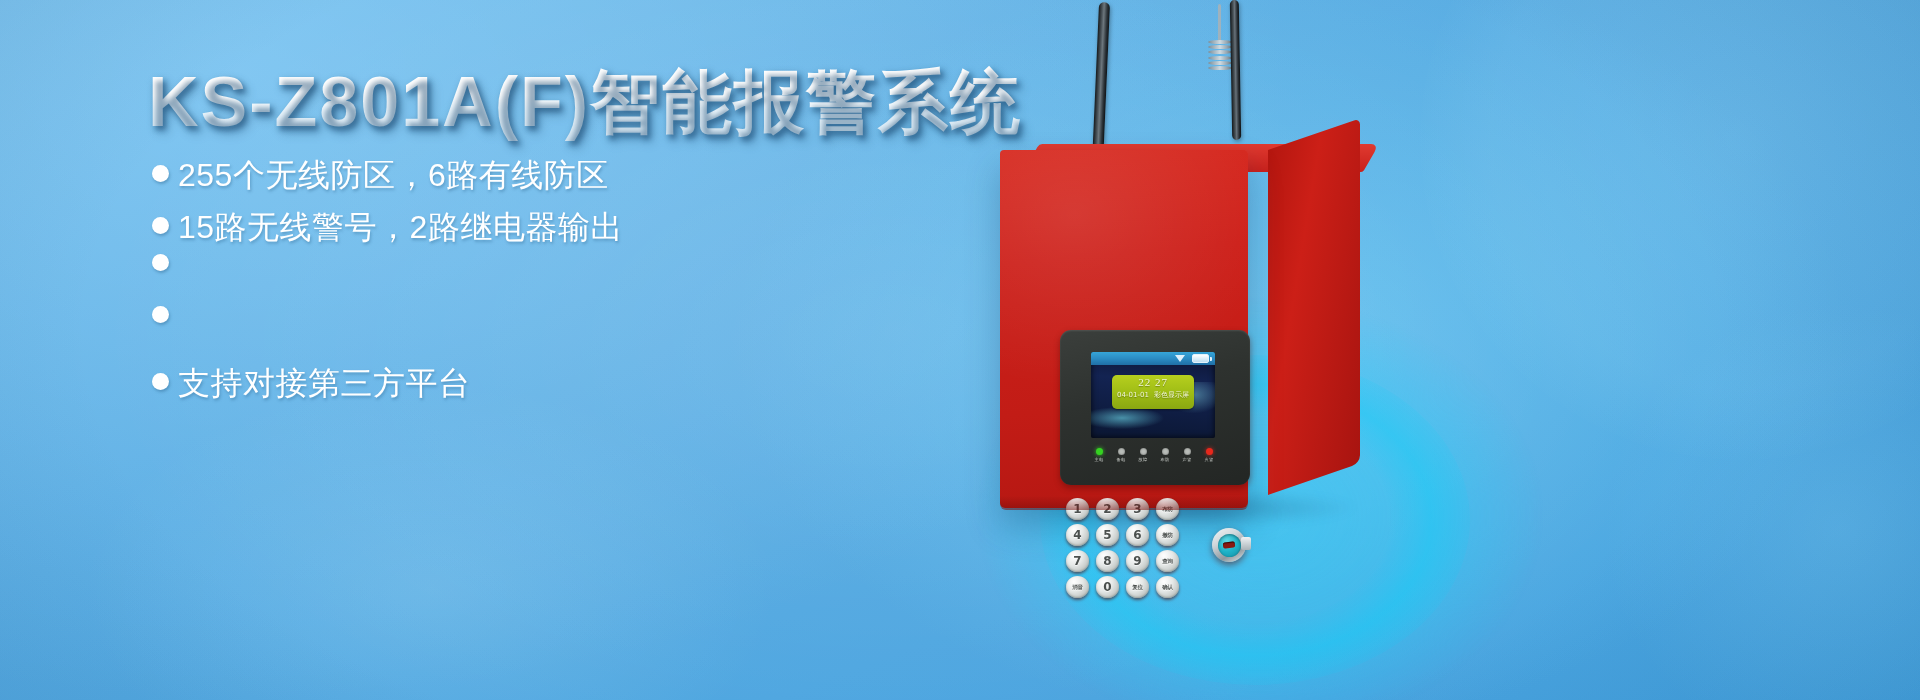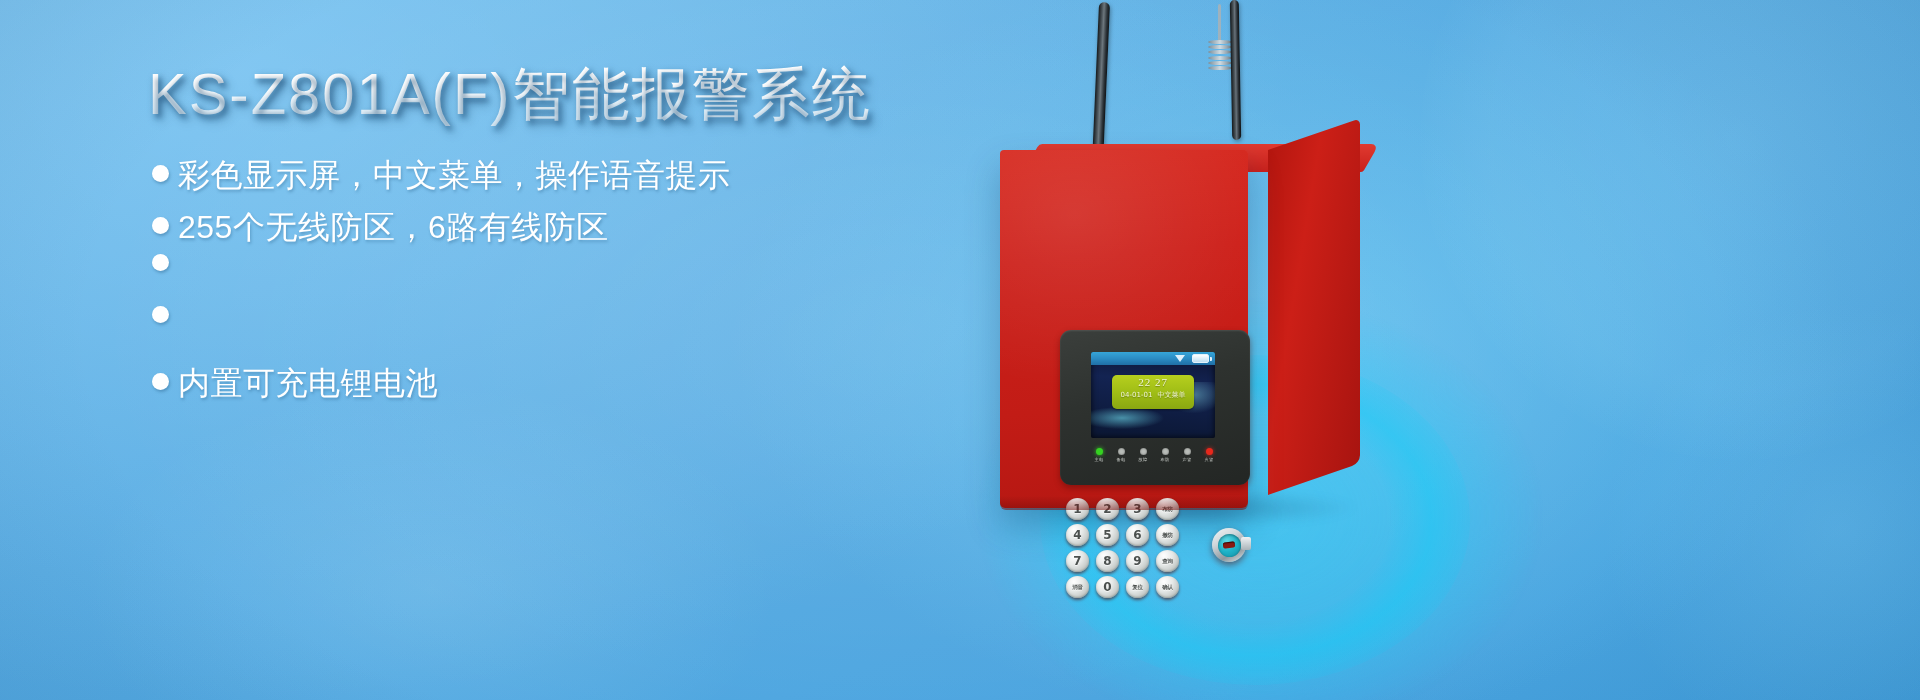--- a/index.html
+++ b/index.html
@@ -53,22 +53,22 @@
   .vign {
     position: absolute; inset: 0;
     background: radial-gradient(ellipse 1400px 760px at 900px 330px, rgba(255,255,255,0.10) 0%, rgba(0,0,0,0.0) 58%, rgba(10,70,120,0.18) 100%);
     pointer-events: none;
   }
 
   
   #title {
     position: absolute;
     left: 148px; top: 56px;
-    font-size: 58px;
-    font-weight: 400;
+    font-size: 70px;
+    font-weight: 700;
     letter-spacing: 2px;
     color: #ffffff;
     background: linear-gradient(180deg, #ffffff 0%, #ffffff 42%, #e9f4fb 58%, #cfe3f1 100%);
     -webkit-background-clip: text;
     background-clip: text;
     -webkit-text-fill-color: transparent;
     text-shadow: 3px 4px 5px rgba(25,70,110,0.45);
     filter: drop-shadow(3px 4px 4px rgba(20,65,105,0.45));
     white-space: nowrap;
   }
@@ -367,35 +367,35 @@
   <div class="swoosh sw5"></div>
   <div class="swoosh sw1"></div>
   <div class="swoosh sw2"></div>
   <div class="vign"></div>
 
   <h1 id="title">KS-Z801A(F)智能报警系统</h1>
 
   <ul id="features">
     <li>
         <span class="dot"></span>
-        <span>彩色显示屏，中文菜单，操作语音提示</span>
+        <span>255个无线防区，6路有线防区</span>
       </li>
     <li>
         <span class="dot"></span>
-        <span>255个无线防区，6路有线防区</span>
+        <span>15路无线警号，2路继电器输出</span>
       </li>
     <li>
         <span class="dot"></span>
       </li>
     <li>
         <span class="dot"></span>
       </li>
     <li>
         <span class="dot"></span>
-        <span>内置可充电锂电池</span>
+        <span>支持对接第三方平台</span>
       </li>
   </ul>
 
   <div id="device">
 
     <div class="ant-wire"></div>
     <div class="ant-coil">
       <i></i>
         <i></i>
         <i></i>
@@ -416,21 +416,21 @@
         <div class="lcd">
           <div class="lcd-wave"></div>
           <div class="lcd-bar">
             <span class="sig-icon"></span>
             <span class="bat-icon"></span>
           </div>
           <div class="lcd-card">
             <div class="lcd-time">22 27</div>
             <div class="lcd-sub">
               <span>04-01-01</span>
-              <span>中文菜单</span>
+              <span>彩色显示屏</span>
             </div>
           </div>
         </div>
 
         <div class="leds">
           <div class="led-cell">
             <div class="led green"></div>
             <div class="led-label">主电</div>
           </div>
           <div class="led-cell">

